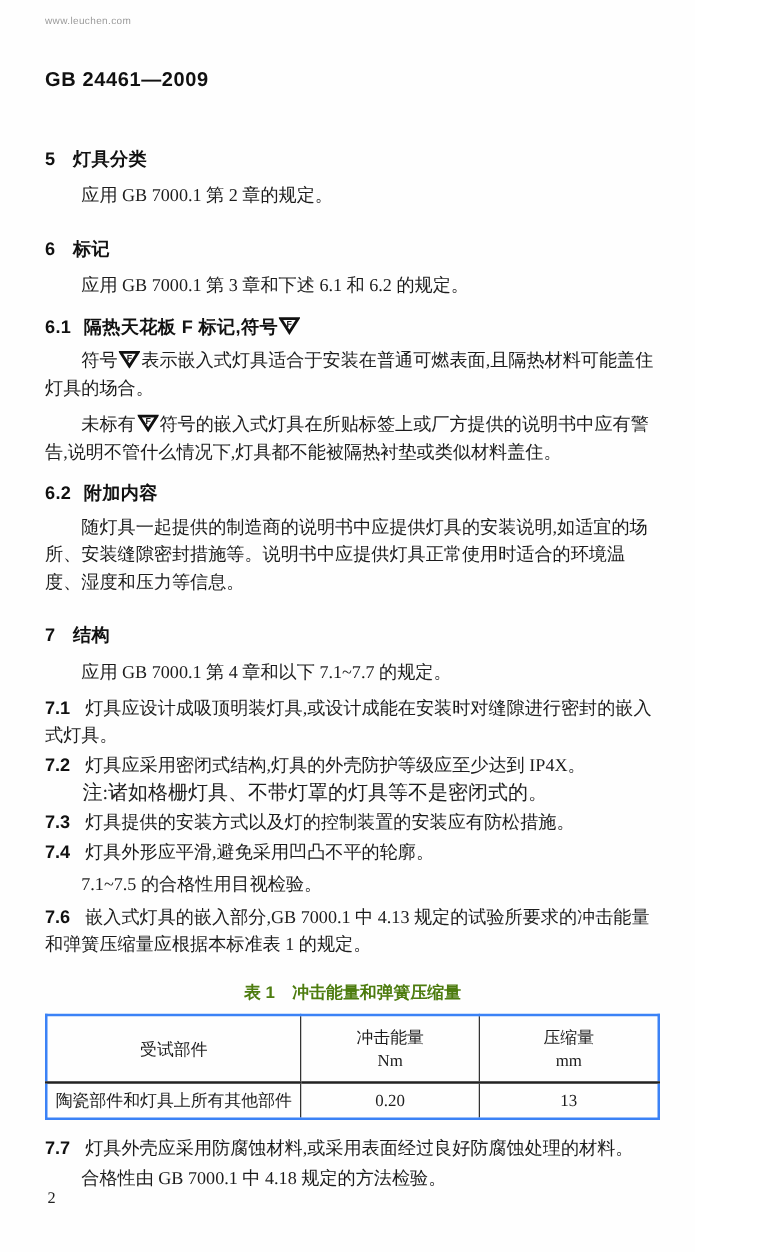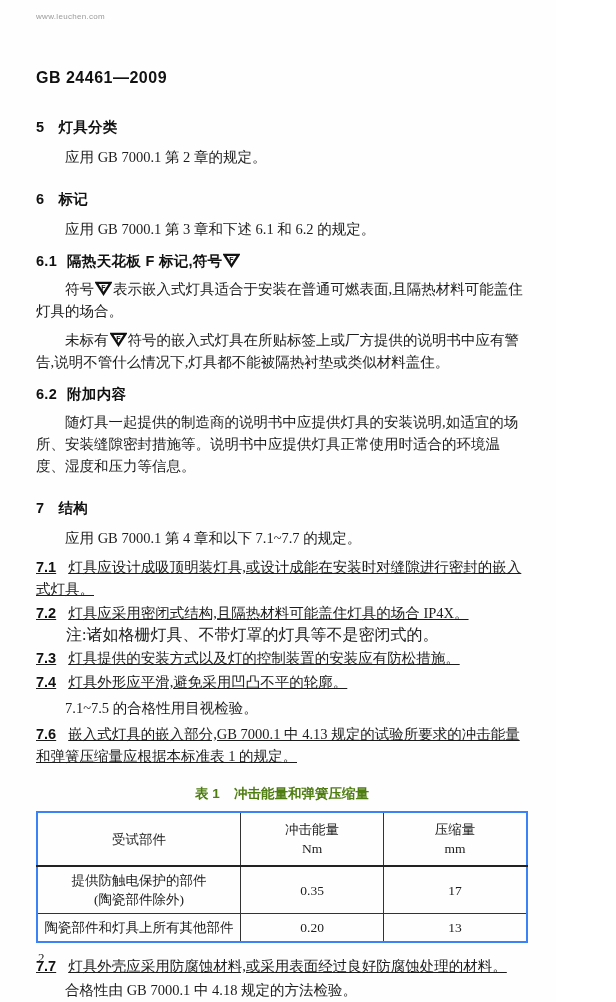--- a/index.html
+++ b/index.html
@@ -15,35 +15,35 @@
   .content{
     position:absolute;
     left:36px; right:28px; top:96px;
   }
   .watermark{
     position:absolute;left:36px;top:12px;
     font-family:"Liberation Sans","DejaVu Sans",sans-serif;
     font-size:8px;color:#9a9a9a;letter-spacing:.3px;
   }
   .doc-number{
-    position:absolute;left:36px;top:69px;
+    position:absolute;left:36px;top:56px;
     font-family:"Liberation Sans","DejaVu Sans",sans-serif;
     font-weight:bold;font-size:16px;letter-spacing:.5px;color:#111;
   }
   h2,h3{
     font-family:"Liberation Sans","DejaVu Sans",sans-serif;
     font-size:14.5px;font-weight:bold;color:#111;
     margin:22px 0 9px 0;letter-spacing:.3px;
   }
   h3{margin:12px 0 6px 0;}
   .h-num{display:inline-block;margin-right:14px;}
   .h-num.sub{margin-right:10px;}
   p{margin:7px 0;font-size:14.5px;line-height:22px;}
   .para{text-indent:2em;}
-  .item{margin:2px 0;line-height:22px;text-decoration:underline;}
+  .item{margin:2px 0;line-height:22px;}
   .item-num{
     font-family:"Liberation Sans","DejaVu Sans",sans-serif;
     font-weight:bold;margin-right:12px;color:#111;
   }
   .note{
     font-size:16px;line-height:17px;margin:2px 0 4px 0;
     padding-left:30px;color:#222;
   }
   .fmark{display:inline-block;vertical-align:-2px;margin:0 1px;}
   .tbl-caption{
@@ -109,21 +109,21 @@
           <text x="9" y="8.6" text-anchor="middle" font-size="7.5" font-weight="bold" fill="#111">F</text>
         </svg><span>符号的嵌入式灯具在所贴标签上或厂方提供的说明书中应有警告,说明不管什么情况下,灯具都不能被隔热衬垫或类似材料盖住。</span></p>
 
     <h3><span class="h-num sub">6.2</span><span>附加内容</span></h3>
     <p class="para">随灯具一起提供的制造商的说明书中应提供灯具的安装说明,如适宜的场所、安装缝隙密封措施等。说明书中应提供灯具正常使用时适合的环境温度、湿度和压力等信息。</p>
 
     <h2><span class="h-num">7</span><span>结构</span></h2>
     <p class="para">应用 GB 7000.1 第 4 章和以下 7.1~7.7 的规定。</p>
 
     <p class="item"><span class="item-num">7.1</span><span>灯具应设计成吸顶明装灯具,或设计成能在安装时对缝隙进行密封的嵌入式灯具。</span></p>
-    <p class="item"><span class="item-num">7.2</span><span>灯具应采用密闭式结构,且隔热材料可能盖住灯具的场合 IP4X。</span></p>
+    <p class="item"><span class="item-num">7.2</span><span>灯具应采用密闭式结构,灯具的外壳防护等级应至少达到 IP4X。</span></p>
     <p class="note">注:诸如格栅灯具、不带灯罩的灯具等不是密闭式的。</p>
     <p class="item"><span class="item-num">7.3</span><span>灯具提供的安装方式以及灯的控制装置的安装应有防松措施。</span></p>
     <p class="item"><span class="item-num">7.4</span><span>灯具外形应平滑,避免采用凹凸不平的轮廓。</span></p>
     <p class="para" style="margin:4px 0;">7.1~7.5 的合格性用目视检验。</p>
     <p class="item"><span class="item-num">7.6</span><span>嵌入式灯具的嵌入部分,GB 7000.1 中 4.13 规定的试验所要求的冲击能量和弹簧压缩量应根据本标准表 1 的规定。</span></p>
 
     <div class="tbl-caption"><span class="cap-label">表 1</span><span>冲击能量和弹簧压缩量</span></div>
 
     <table class="t1">
       <thead>
@@ -137,28 +137,20 @@
             </th>
           <th class="c3">
               <span class="cell-line">压缩量</span>
               <span class="cell-line">mm</span>
             </th>
         </tr>
       </thead>
       <tbody>
         <tr>
           <td>
-              <span class="cell-line">提供防触电保护的部件</span>
-              <span class="cell-line">(陶瓷部件除外)</span>
-            </td>
-          <td>0.35</td>
-          <td>17</td>
-        </tr>
-        <tr>
-          <td>
               <span class="cell-line">陶瓷部件和灯具上所有其他部件</span>
             </td>
           <td>0.20</td>
           <td>13</td>
         </tr>
       </tbody>
     </table>
 
     <p class="item" style="margin-top:12px;"><span class="item-num">7.7</span><span>灯具外壳应采用防腐蚀材料,或采用表面经过良好防腐蚀处理的材料。</span></p>
     <p class="para" style="margin-top:2px;">合格性由 GB 7000.1 中 4.18 规定的方法检验。</p>

